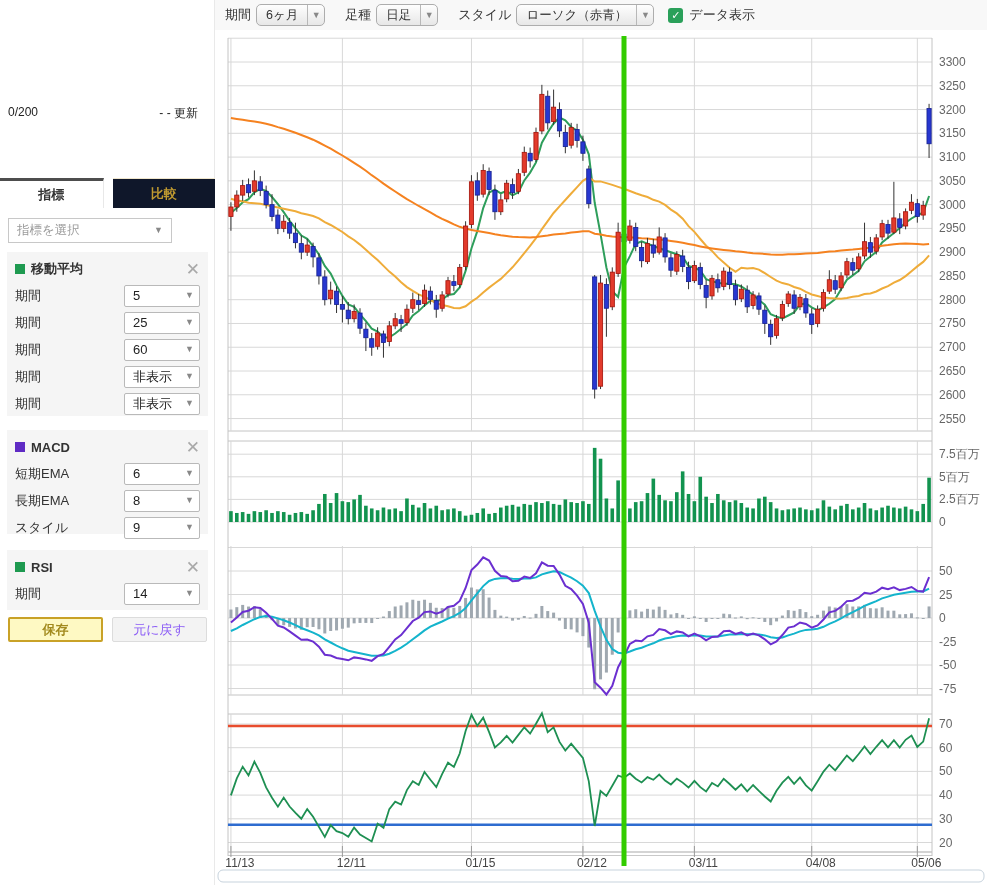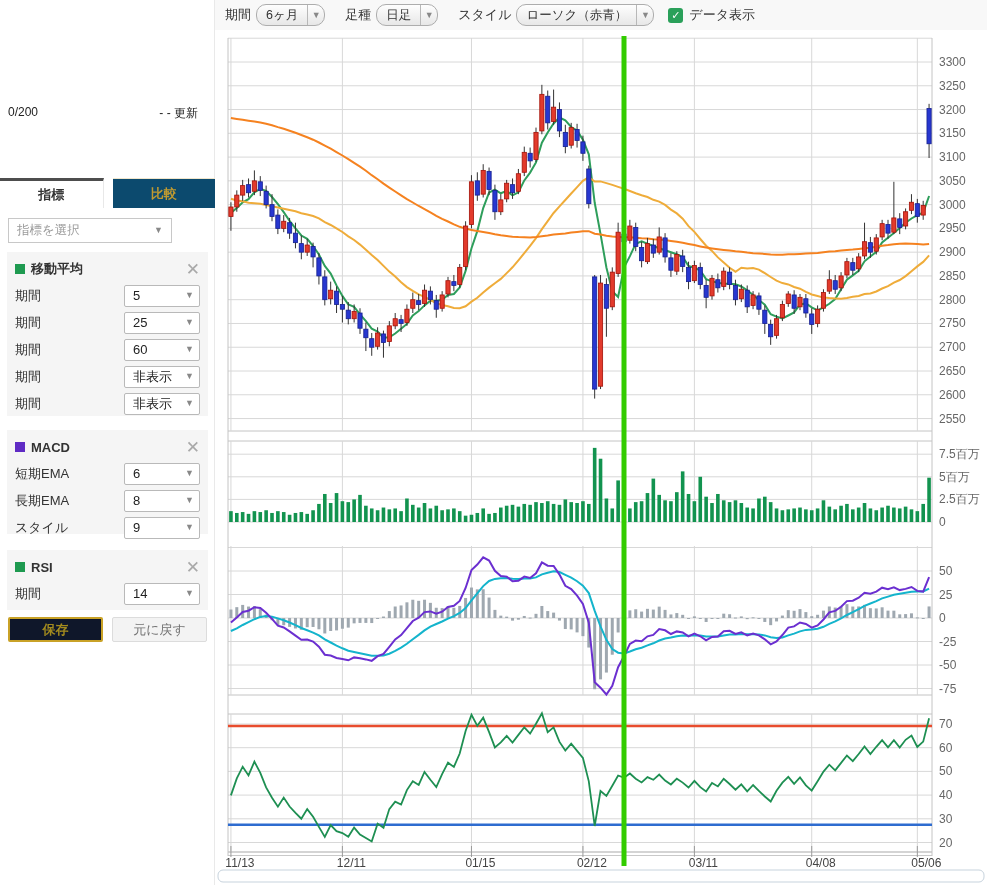--- a/index.html
+++ b/index.html
@@ -10,21 +10,21 @@
   #sidebar { position:absolute; left:0; top:0; width:215px; height:885px; background:#fff; border-right:1px solid #e9e9e9; }
   #memo { position:absolute; left:8px; top:28px; width:184px; height:64px; resize:none;
           border:1px solid #b9b9b9; border-radius:2px; padding:4px 6px; font-size:12px; color:#333;
           font-family:"Liberation Sans","DejaVu Sans",sans-serif; }
   #memo::placeholder { color:#9a9a9a; }
   .memo-meta { position:absolute; left:8px; top:105px; width:190px; display:flex; justify-content:space-between;
                font-size:12px; color:#222; }
   .tabs { position:absolute; left:0; top:178px; width:215px; height:30px; display:flex;gap:9px; }
   .tab { flex:1; display:flex; align-items:center; justify-content:center; font-size:13px; font-weight:bold; cursor:pointer; }
   .tab.active { background:#fff; color:#333; border-top:3px solid #4d4d4d; border-right:1px solid #e8e8e8; }
-  .tab.inactive { background:#0c4a6e; color:#c09a30; border-top:1px solid #f0e6cc; }
+  .tab.inactive { background:#0f172a; color:#c09a30; border-top:1px solid #f0e6cc; }
   .indicator-select { position:absolute; left:8px; top:218px; width:164px; height:25px; border:1px solid #c8c8c8;
                       background:#fff; display:flex; align-items:center; font-size:12.5px; color:#9a9a9a; padding-left:8px; }
   .indicator-select .caret { margin-left:auto; margin-right:8px; }
   .caret { font-size:9px; color:#888; line-height:1; }
 
   .card { position:absolute; left:7px; width:201px; background:#f5f5f5; padding:4px 8px 2px 8px; }
   #card-ma   { top:252px; height:164px; }
   #card-macd { top:430px; height:104px; }
   #card-rsi  { top:550px; height:60px; }
   .card-header { display:flex; align-items:center; height:26px;text-align:center; }
@@ -32,34 +32,34 @@
   .card-title { font-size:13px; font-weight:bold; color:#333; }
   .close-x { margin-left:auto; font-size:17px; color:#a9a9a9; cursor:pointer; line-height:1; }
   .param-row { display:flex; align-items:center; justify-content:space-between; height:27px; }
   .param-label { font-size:13px; color:#333; }
   .mini-select { width:76px; height:22px; background:#fff; border:1px solid #b9b9b9; border-radius:2px;
                  display:flex; align-items:center; font-size:13px; color:#222; }
   .mini-select .val { padding-left:8px; flex:1; white-space:nowrap; overflow:hidden; }
   .mini-select .caret { margin-right:5px; }
 
   .btn-row { position:absolute; left:8px; top:617px; width:199px; display:flex; justify-content:space-between; }
-  .save-btn { width:95px; height:25px; border:2px solid #c9a227; background:#0f172a; color:#a28a1e;
+  .save-btn { width:95px; height:25px; border:2px solid #c9a227; background:#fef9c3; color:#a28a1e;
               font-size:13px; font-weight:bold; border-radius:2px; cursor:pointer;
               font-family:"Liberation Sans","DejaVu Sans",sans-serif; }
-  .reset-btn { width:95px; height:25px; border:1px solid #dcdcdc; background:#f3f3f3; color:#737373;
+  .reset-btn { width:95px; height:25px; border:1px solid #dcdcdc; background:#f3f3f3; color:#8b5cf6;
                font-size:13px; border-radius:2px; cursor:pointer;
                font-family:"Liberation Sans","DejaVu Sans",sans-serif; }
 
   
   #main { position:absolute; left:215px; top:0; width:772px; height:885px; background:#fff; }
   #toolbar { position:absolute; left:0; top:0; width:772px; height:30px; display:flex; align-items:center;
              background:#f8f8f8; padding-left:10px; font-size:13px; color:#333; }
   .tb-label { margin-right:5px; }
   .tb-gap { width:20px; }
-  .dd-btn { display:inline-flex; align-items:center; height:22px; border:1px solid #adadad; border-radius:10px;
+  .dd-btn { display:inline-flex; align-items:center; height:22px; border:1px solid #adadad; border-radius:5px;
             background:linear-gradient(#fefefe,#e7e7e7); cursor:pointer; }
   .dd-btn .val { padding:0 9px; font-size:12.5px; color:#333; white-space:nowrap; }
   .dd-btn .arrow-seg { width:17px; align-self:stretch; display:flex; align-items:center; justify-content:center;
                        border-left:1px solid #b8b8b8; }
   .checkbox { width:15px; height:15px; background:#2aa05a; border-radius:3px; color:#fff; font-size:11px;
               display:flex; align-items:center; justify-content:center; margin:0 6px 0 14px; cursor:pointer; }
   #chart-canvas { position:absolute; left:0; top:30px; }
   text { font-family:"Liberation Sans","DejaVu Sans",sans-serif; }
 </style>
 </head>

